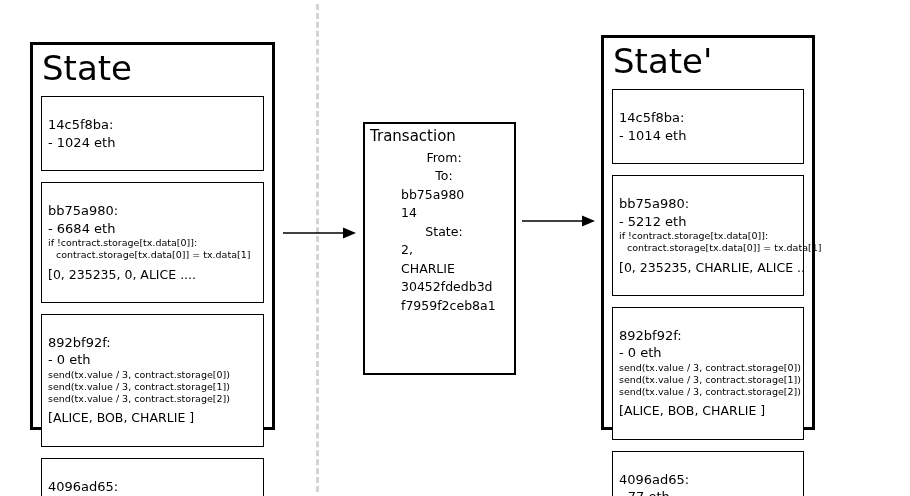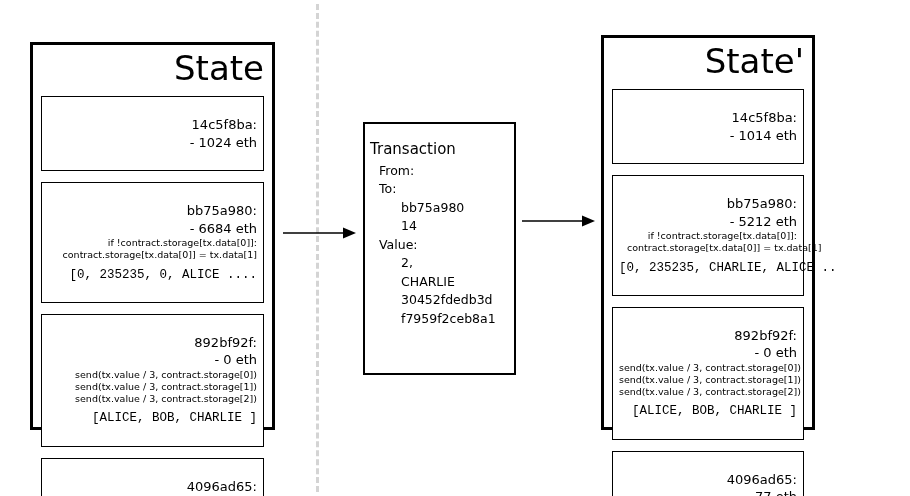--- a/index.html
+++ b/index.html
@@ -3,36 +3,36 @@
 <meta charset="utf-8">
 <style>
   * { margin: 0; padding: 0; box-sizing: border-box; }
   html, body { background: #ffffff; }
   body { font-family: "DejaVu Sans", sans-serif; color: #000; }
   .canvas { position: relative; width: 910px; height: 496px; background: #fff; overflow: hidden; }
 
   .dashed-line { position: absolute; left: 316px; top: 4px; height: 488px; width: 0;
                  border-left: 3px dashed #d4d4d4; }
 
-  .state-box { position: absolute; background: #fff; border: 3px solid #000; padding: 4px 8px; text-align: right; }
+  .state-box { position: absolute; background: #fff; border: 3px solid #000; padding: 4px 8px; }
   .state-left  { left: 30px;  top: 42px; width: 245px; height: 388px; }
   .state-right { left: 601px; top: 35px; width: 214px; height: 395px; }
   .state-title { font-size: 34px; line-height: 1.15; margin: 0 0 8px 1px; }
 
   .account { border: 1px solid #000; padding: 19px 6px; margin-bottom: 11px; background: #fff; }
   .acct-line    { font-size: 13px;   line-height: 1.35; white-space: nowrap; }
   .code-line    { font-size: 9.5px;  line-height: 1.28; white-space: nowrap; }
   .code-indent  { padding-left: 8px; }
-  .storage-line { font-size: 12.5px; line-height: 1.3; margin-top: 5px; white-space: nowrap; font-family: Liberation Mono, monospace; }
+  .storage-line { font-size: 12.5px; line-height: 1.3; margin-top: 5px; white-space: nowrap; }
 
   .tx-box { position: absolute; left: 363px; top: 122px; width: 153px; height: 253px;
-            border: 2px solid #000; padding: 16px 5px; background: #fff; }
+            border: 2px solid #000; padding: 3px 5px; background: #fff; }
   .tx-title { font-size: 15px; line-height: 1.25; margin-bottom: 3px; }
   .tx-line  { font-size: 12.5px; line-height: 1.48; white-space: nowrap; }
-  .tx-label { padding-left: 9px; }
+  .tx-label { padding-left: 9px; text-align: center; }
   .tx-value { padding-left: 31px; }
 
   .arrow { position: absolute; }
   .arrow-left  { left: 283px; top: 224px; }
   .arrow-right { left: 522px; top: 212px; }
 </style>
 </head>
 <body>
 
 <div class="canvas">
@@ -74,21 +74,21 @@
     <line x1="0" y1="9" x2="61" y2="9" stroke="#000" stroke-width="1.4"></line>
     <polygon points="60,3.5 73,9 60,14.5" fill="#000"></polygon>
   </svg>
 
   <div class="tx-box">
     <div class="tx-title">Transaction</div>
     <div class="tx-line tx-label">From:</div>
     <div class="tx-line tx-label">To:</div>
     <div class="tx-line tx-value">bb75a980</div>
     <div class="tx-line tx-value">14</div>
-    <div class="tx-line tx-label">Value:</div>
+    <div class="tx-line tx-label">State:</div>
     <div class="tx-line tx-value">2,</div>
     <div class="tx-line tx-value">CHARLIE</div>
     <div class="tx-line tx-value">30452fdedb3d</div>
     <div class="tx-line tx-value">f7959f2ceb8a1</div>
   </div>
 
   <svg class="arrow arrow-right" width="74" height="18">
     <line x1="0" y1="9" x2="61" y2="9" stroke="#000" stroke-width="1.4"></line>
     <polygon points="60,3.5 73,9 60,14.5" fill="#000"></polygon>
   </svg>

